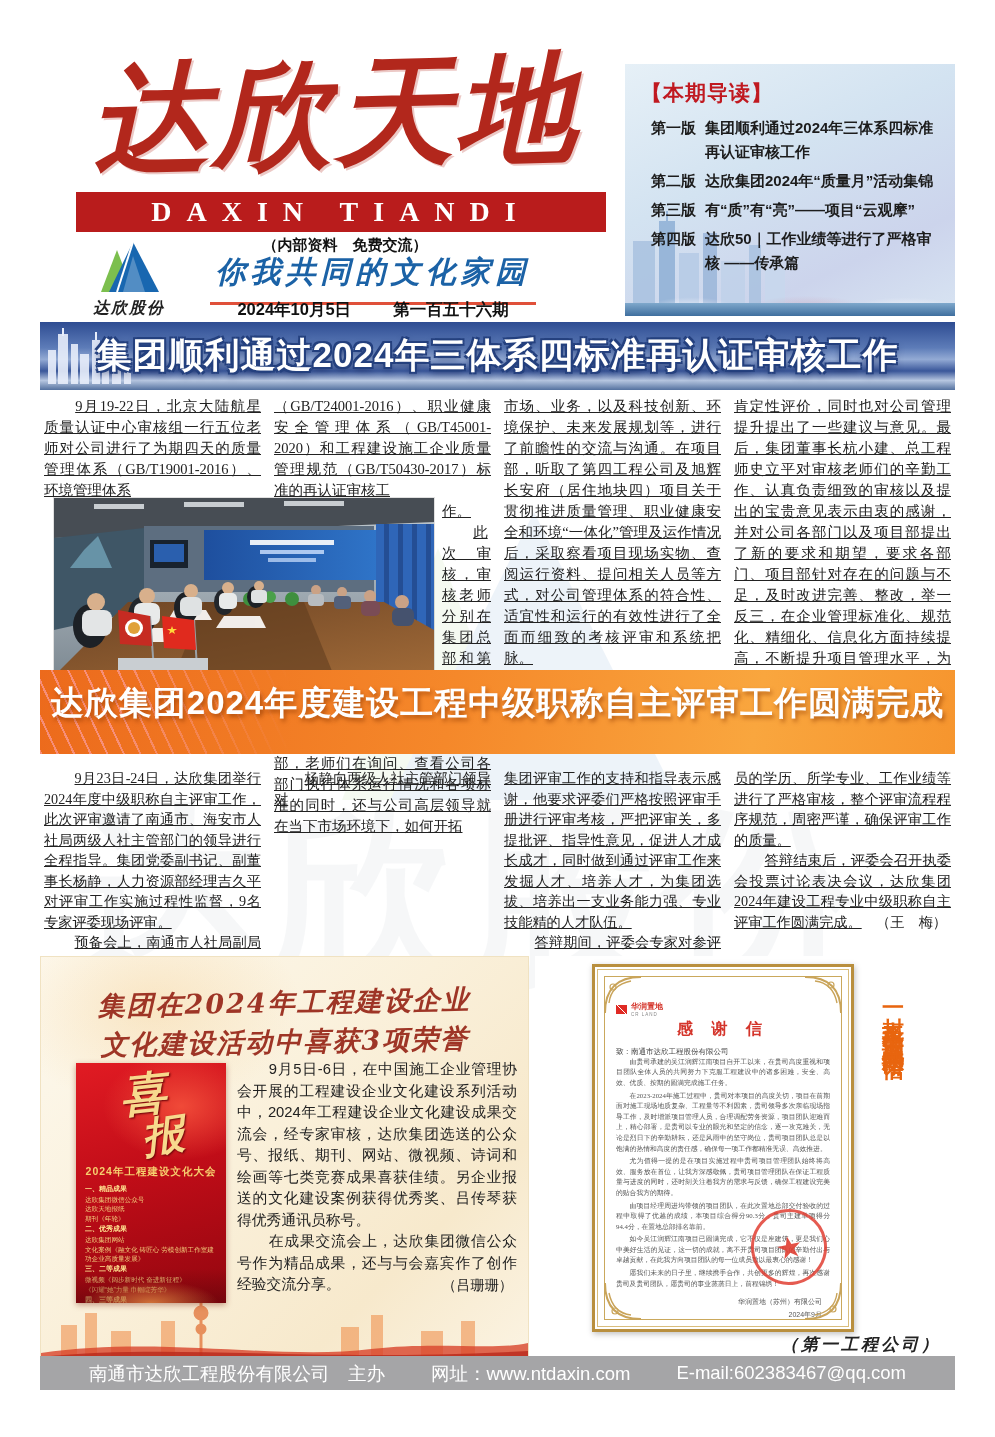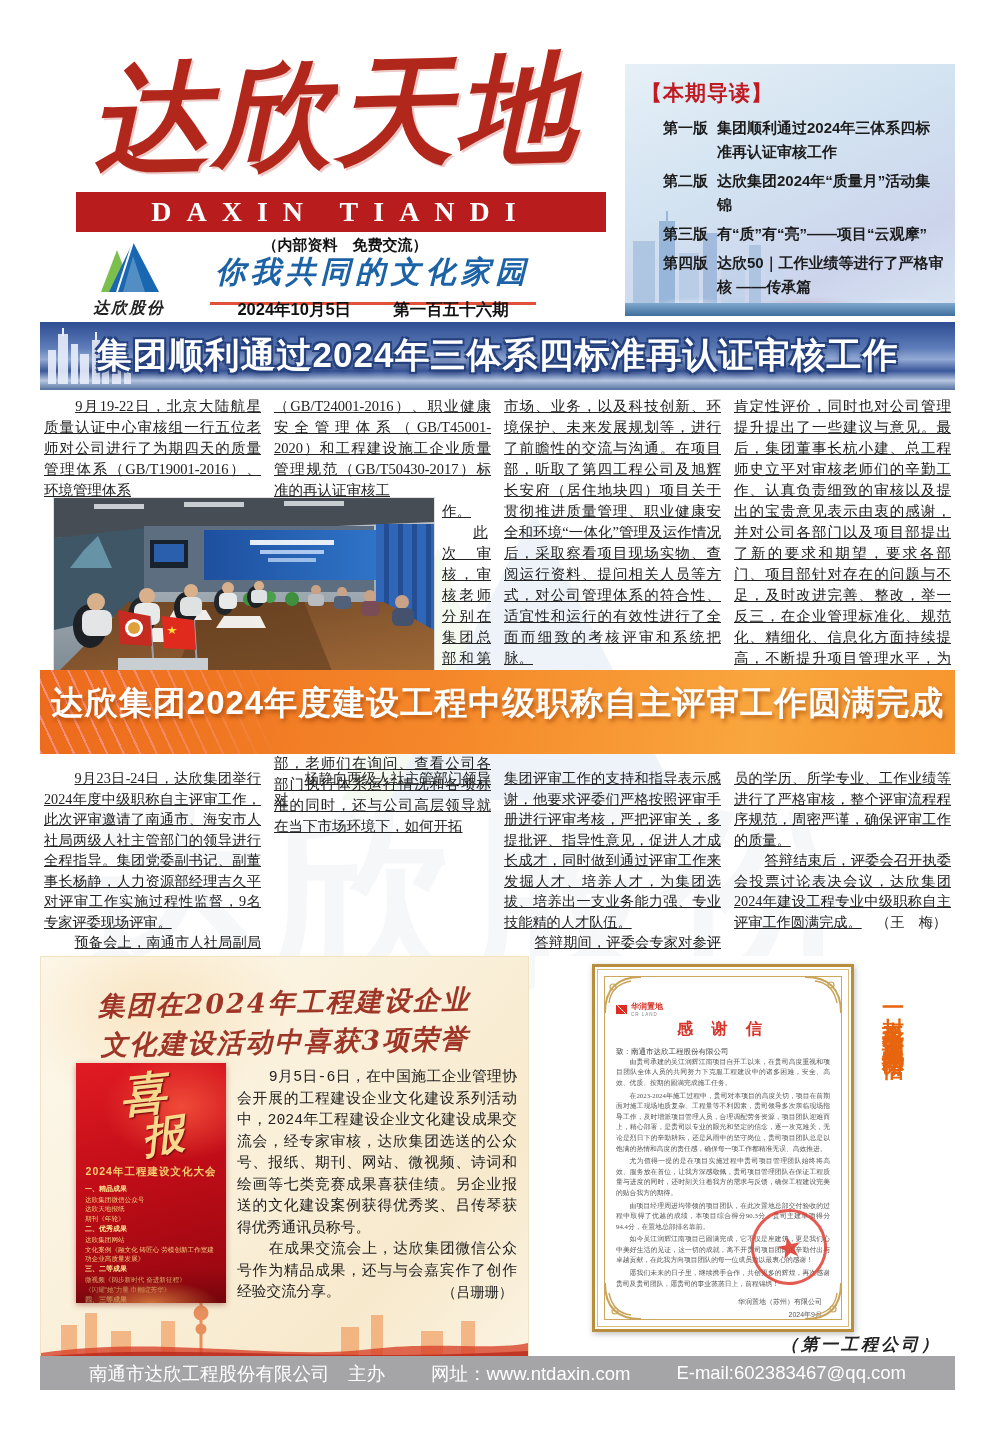--- a/index.html
+++ b/index.html
@@ -24,21 +24,21 @@
   #mast-slogan{left:210px;top:252px;width:326px;text-align:center;font-family:"Liberation Serif",serif;
      font-style:italic;font-weight:bold;font-size:30px;color:#1b62a6;letter-spacing:5px;
      border-bottom:3px solid #e0503a;padding-bottom:9px;z-index:2;white-space:nowrap;}
   #mast-date{left:210px;top:299px;width:326px;display:flex;justify-content:center;gap:42px;
      font-size:16.5px;font-weight:bold;color:#111;z-index:2;text-align:right;}
   
   #guide{left:625px;top:64px;width:330px;height:252px;z-index:2;overflow:hidden;
      background:linear-gradient(155deg,#e6f0f7 0%,#d3e3f1 40%,#ccd4ec 75%,#d8e4f2 100%);}
   #guide .gtitle{margin:15px 0 9px 16px;color:#c01920;font-size:21px;font-weight:bold;letter-spacing:1px;}
   #guide .gitem{display:flex;margin:0 10px 5px 26px;position:relative;z-index:2;}
-  #guide .gpage{flex:0 0 54px;font-size:15px;font-weight:bold;color:#1c1c1c;line-height:1.6;margin-left:12px;}
+  #guide .gpage{flex:0 0 54px;font-size:15px;font-weight:bold;color:#1c1c1c;line-height:1.6;}
   #guide .gtext{flex:1;font-size:15px;font-weight:bold;color:#1c1c1c;line-height:1.6;}
   #guide .gskyline{position:absolute;left:0;bottom:10px;z-index:1;opacity:.85;}
   #guide .gband{position:absolute;left:0;right:0;bottom:0;height:13px;
      background:linear-gradient(180deg,#7fa8cc,#3f6f9e);z-index:1;}
   #guide .gwave{position:absolute;left:0;right:0;bottom:9px;height:16px;z-index:1;
      background:radial-gradient(60px 14px at 20% 100%,rgba(255,255,255,.55),transparent 70%),
                 radial-gradient(80px 16px at 55% 100%,rgba(200,120,140,.25),transparent 70%),
                 radial-gradient(70px 14px at 85% 100%,rgba(255,255,255,.45),transparent 70%);}
   
   .banner{left:40px;width:915px;z-index:2;overflow:hidden;}
@@ -85,21 +85,21 @@
   #poster .c1{position:absolute;left:44px;top:8px;font-size:46px;transform:rotate(-6deg);}
   #poster .c2{position:absolute;left:66px;top:52px;font-size:42px;transform:rotate(-8deg);}
   #poster .sub{position:absolute;left:0;right:0;top:102px;text-align:center;color:#f6cf6e;
      font-size:10.5px;font-weight:bold;letter-spacing:1px;}
   #poster .plist{position:absolute;left:9px;right:6px;top:121px;color:#f3cd7c;font-size:6.6px;line-height:1.5;}
   #poster .plist .ph{color:#ffe28f;font-weight:bold;font-size:7px;}
   #poster .psky{position:absolute;left:0;right:0;bottom:0;height:34px;
      background:radial-gradient(90px 30px at 50% 100%,rgba(255,170,80,.65),transparent 75%),
        linear-gradient(180deg,transparent, rgba(90,5,10,.55));}
   #award-text{position:absolute;left:196px;top:102px;width:280px;z-index:3;
-     font-family:Liberation Mono, monospace;font-size:14.8px;line-height:21.5px;text-align:justify;color:#222;margin-top:8px;}
+     font-family:Liberation Sans, sans-serif;font-size:14.8px;line-height:21.5px;text-align:justify;color:#222;}
   #award-text p{margin:0;}
   #panel-awards .sky{position:absolute;left:0;right:0;bottom:0;height:70px;z-index:1;}
   
   #panel-letter{left:535px;top:956px;width:420px;height:404px;z-index:2;background:#fff;}
   #letter{position:absolute;left:57px;top:8px;width:256px;height:362px;background:#fff;
      border:3px solid #b98f3e;box-shadow:0 0 0 2px #fff inset,0 0 0 3px #d9bd7c inset,1px 2px 6px rgba(0,0,0,.25);}
   #letter .inner{position:absolute;left:9px;top:9px;right:9px;bottom:9px;border:1px solid #caa85c;
      padding:26px 11px 8px 11px;overflow:hidden;}
   #letter .brandrow{display:flex;align-items:center;gap:4px;}
   #letter .brandmark{width:11px;height:9px;background:linear-gradient(45deg,#e02a24 48%,#fff 48% 54%,#e02a24 54%);}

